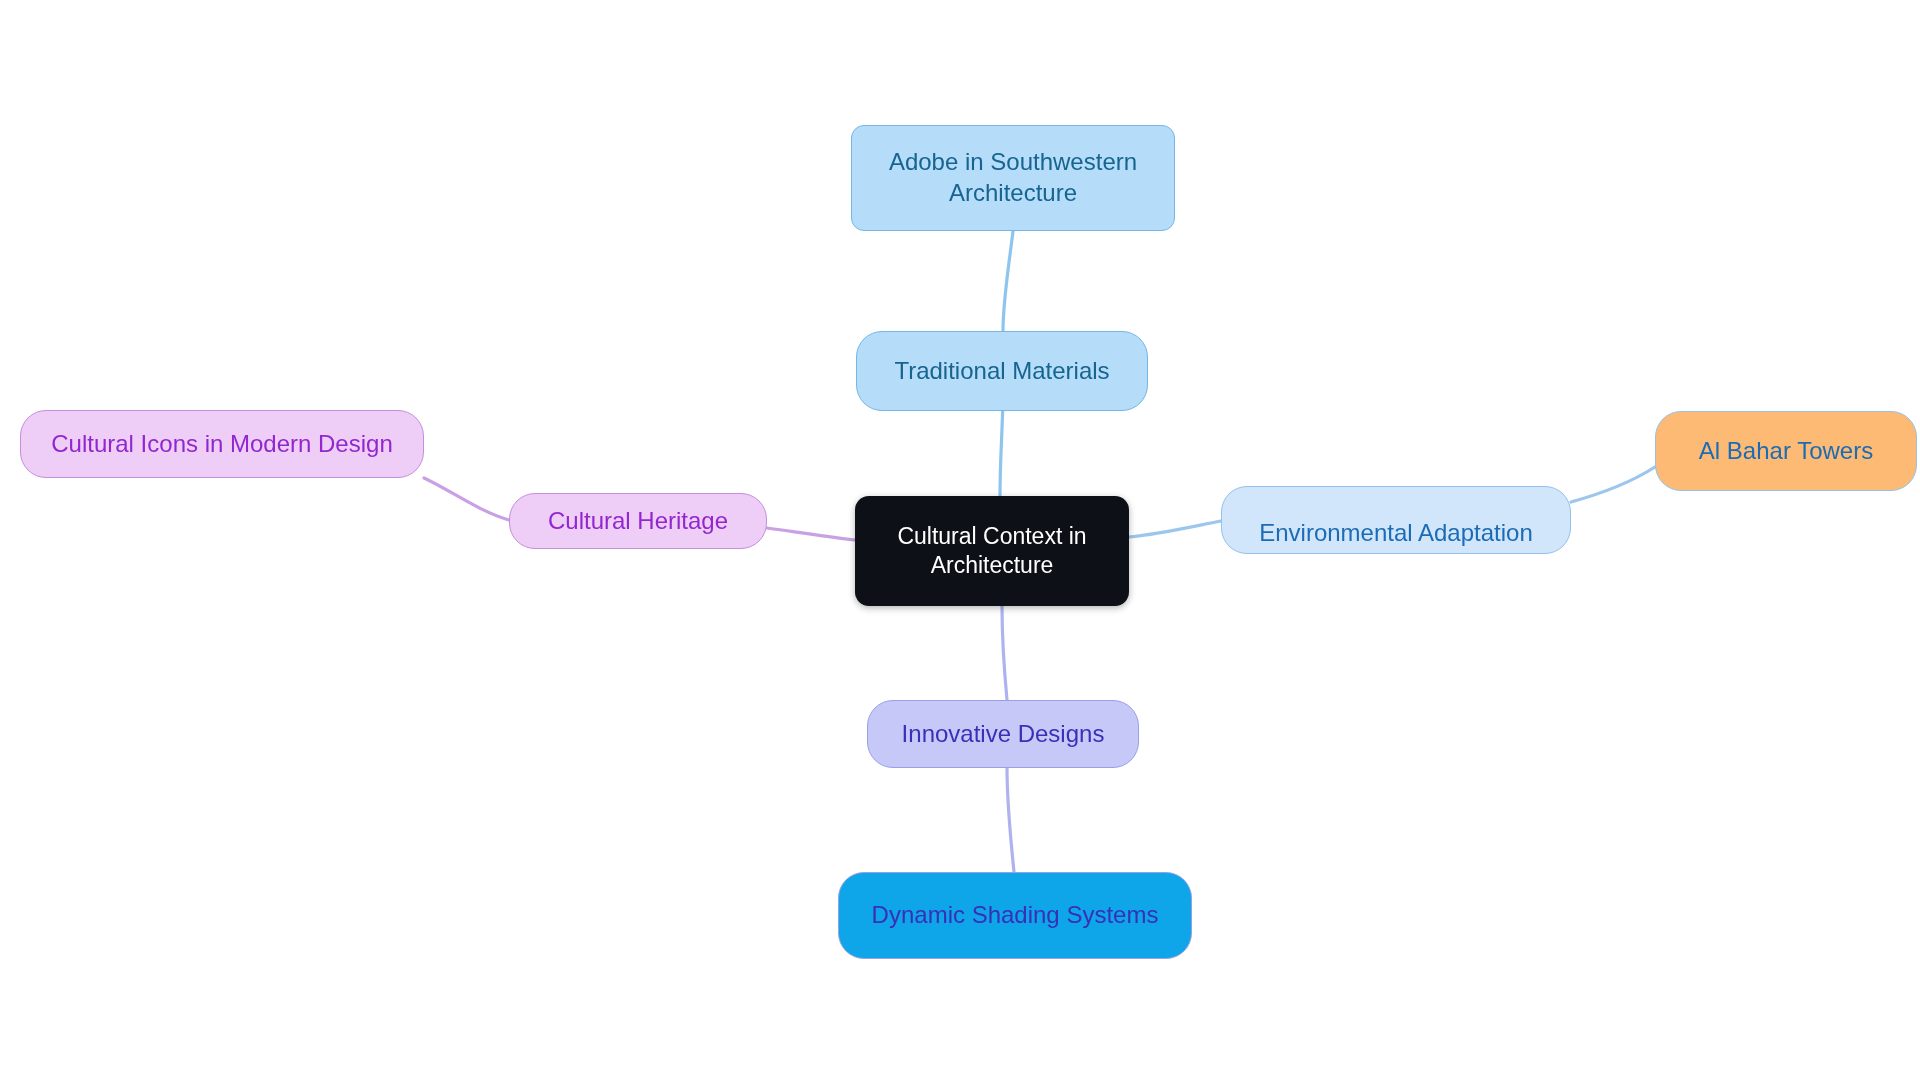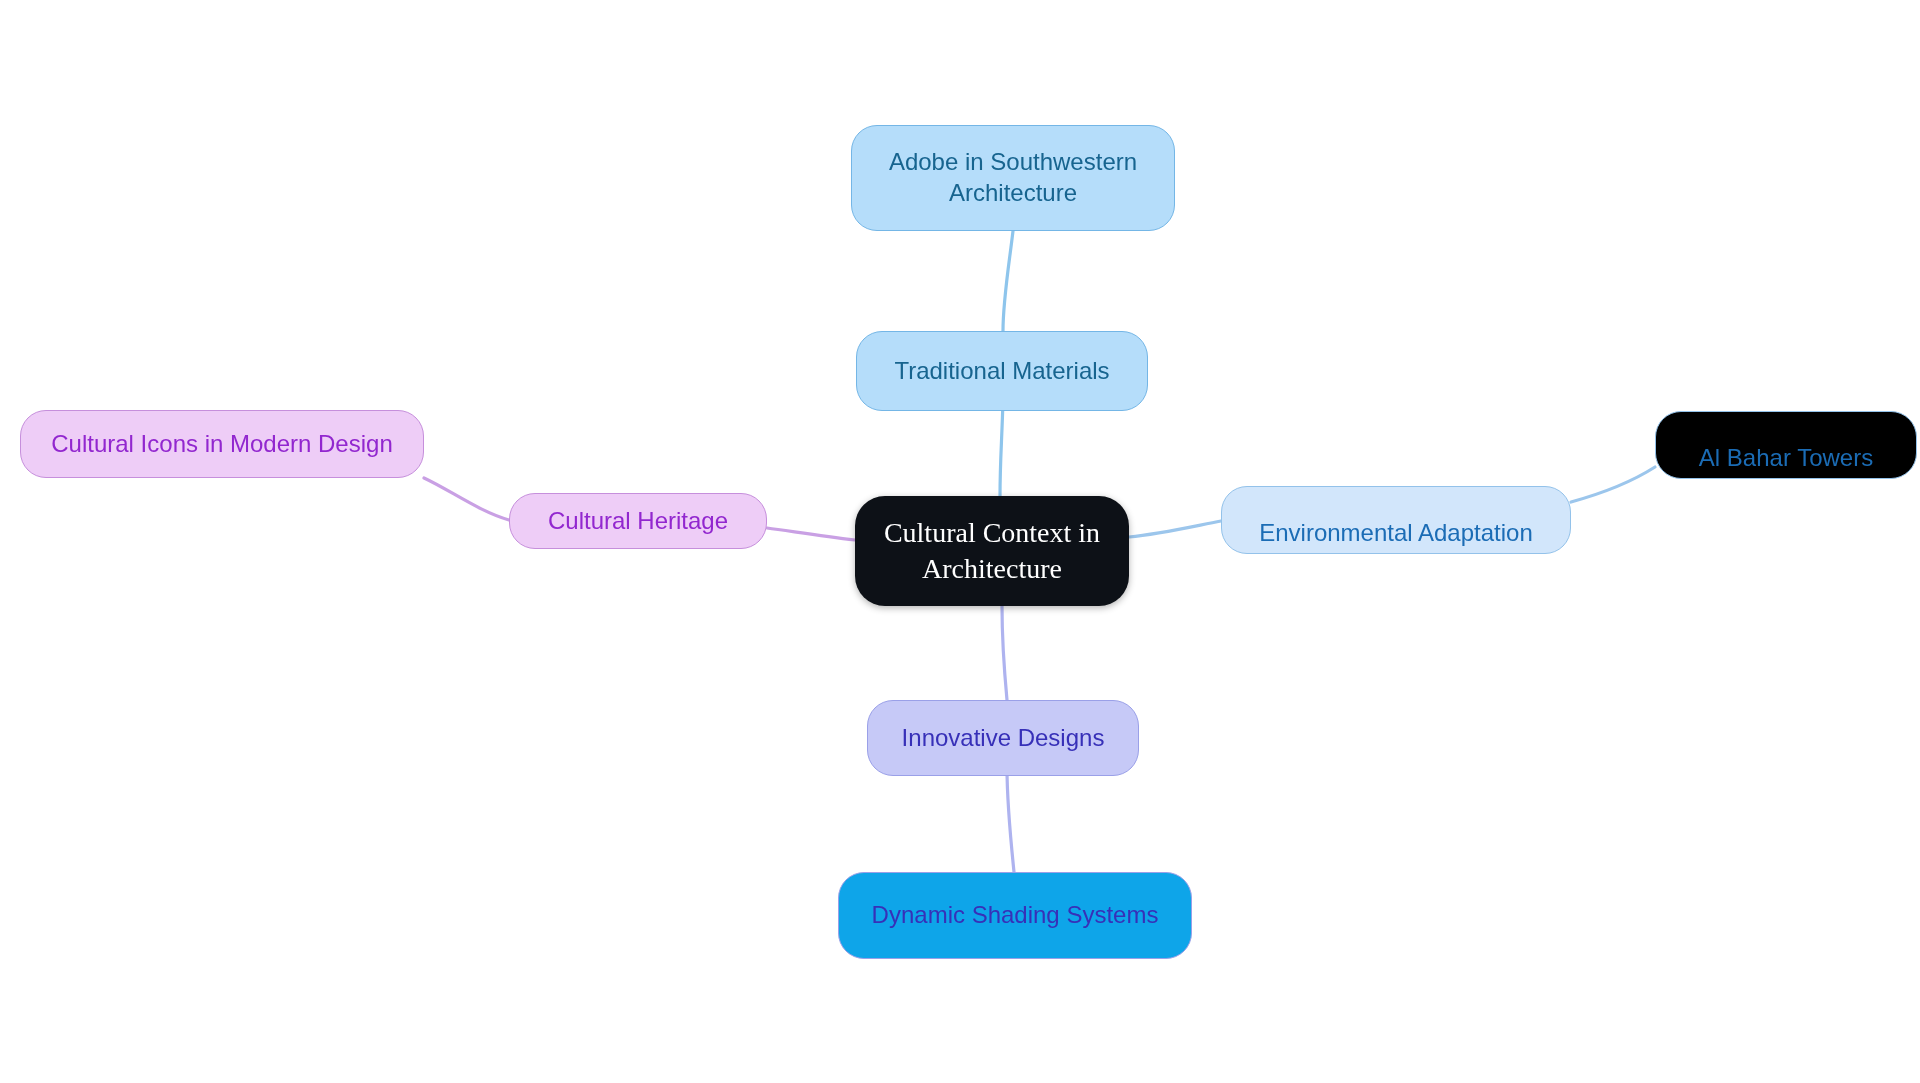--- a/index.html
+++ b/index.html
@@ -36,27 +36,26 @@
     justify-content: center;
     text-align: center;
     border-radius: 26px;
     border-style: solid;
     border-width: 1.5px;
     line-height: 1.28;
     white-space: pre-line;
     padding: 4px 14px;
   }
   .node-root {
-    border-radius: 30px;
+    border-radius: 14px;
     border-width: 0;
-    font-size: 28px;
+    font-size: 23px;
     color: #ffffff;
     background: #0d1117;
     box-shadow: 0 2px 7px rgba(0,0,0,0.30);
-    font-family: Liberation Serif, serif;
   }
   .node-sky {
     background: #b5ddfa;
     border-color: #74b6e6;
     color: #17648f;
     font-size: 24px;
   }
   .node-blue {
     background: #d2e6fb;
     border-color: #93c2ea;
@@ -87,22 +86,22 @@
       <path d="M 1571 502 C 1600 494 1630 483 1655 467" fill="none" stroke="#9cc6ec" stroke-width="3.2" stroke-linecap="round"></path>
       <path d="M 1002 606 C 1002 645 1004 668 1007 700" fill="none" stroke="#aeb3ef" stroke-width="3.2" stroke-linecap="round"></path>
       <path d="M 1007 768 C 1007 805 1011 842 1014 872" fill="none" stroke="#aeb3ef" stroke-width="3.2" stroke-linecap="round"></path>
       <path d="M 855 540 C 820 536 790 531 767 528" fill="none" stroke="#c9a0e4" stroke-width="3.2" stroke-linecap="round"></path>
       <path d="M 509 520 C 480 512 450 490 424 478" fill="none" stroke="#c9a0e4" stroke-width="3.2" stroke-linecap="round"></path>
     </svg>
   <div id="node-layer">
       <div class="node node-root" style="left: 855px; top: 496px; width: 274px; height: 110px; background: rgb(13, 17, 23); color: rgb(255, 255, 255);"><span>Cultural Context in
 Architecture</span></div>
       <div class="node node-sky" style="left: 856px; top: 331px; width: 292px; height: 80px; background: rgb(181, 221, 250); border-color: rgb(116, 182, 230); color: rgb(23, 100, 143);"><span>Traditional Materials</span></div>
-      <div class="node node-sky" style="left: 851px; top: 125px; width: 324px; height: 106px; background: rgb(181, 221, 250); border-color: rgb(116, 182, 230); color: rgb(23, 100, 143);"><span>Adobe in Southwestern
+      <div class="node node-sky" style="left: 851px; top: 125px; width: 324px; height: 106px; background: rgb(181, 221, 250); border-color: rgb(116, 182, 230); color: rgb(23, 100, 143); border-radius: 13px;"><span>Adobe in Southwestern
 Architecture</span></div>
       <div class="node node-blue" style="left: 1221px; top: 486px; width: 350px; height: 68px; background: rgb(210, 230, 251); border-color: rgb(147, 194, 234); color: rgb(27, 108, 181); align-items: flex-end;"><span>Environmental Adaptation</span></div>
-      <div class="node node-blue" style="left: 1655px; top: 411px; width: 262px; height: 68px; background: #000000; border-color: rgb(147, 194, 234); color: rgb(27, 108, 181); align-items: flex-end;"><span>Al Bahar Towers</span></div>
-      <div class="node node-indigo" style="left: 867px; top: 700px; width: 272px; height: 76px; background: rgb(198, 201, 247); border-color: rgb(154, 160, 232); color: rgb(55, 48, 184);"><span>Innovative Designs</span></div>
+      <div class="node node-blue" style="left: 1655px; top: 411px; width: 262px; height: 80px; background: #fdba74; border-color: rgb(147, 194, 234); color: rgb(27, 108, 181);"><span>Al Bahar Towers</span></div>
+      <div class="node node-indigo" style="left: 867px; top: 700px; width: 272px; height: 68px; background: rgb(198, 201, 247); border-color: rgb(154, 160, 232); color: rgb(55, 48, 184);"><span>Innovative Designs</span></div>
       <div class="node node-indigo" style="left: 838px; top: 872px; width: 354px; height: 87px; background: #0ea5e9; border-color: rgb(154, 160, 232); color: rgb(55, 48, 184);"><span>Dynamic Shading Systems</span></div>
       <div class="node node-purple" style="left: 509px; top: 493px; width: 258px; height: 56px; background: rgb(238, 205, 247); border-color: rgb(198, 143, 220); color: rgb(146, 39, 207);"><span>Cultural Heritage</span></div>
       <div class="node node-purple" style="left: 20px; top: 410px; width: 404px; height: 68px; background: rgb(238, 205, 247); border-color: rgb(198, 143, 220); color: rgb(146, 39, 207); align-items: center;"><span>Cultural Icons in Modern Design</span></div>
     </div>
 </div>
 
 </body></html>

